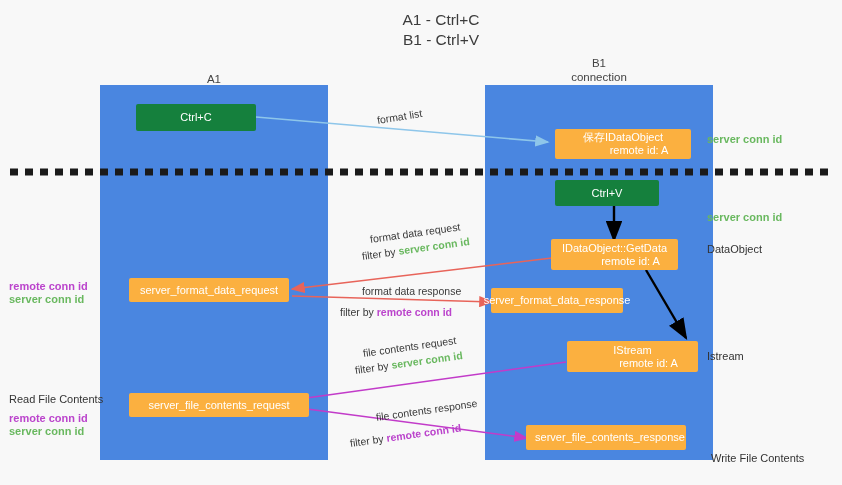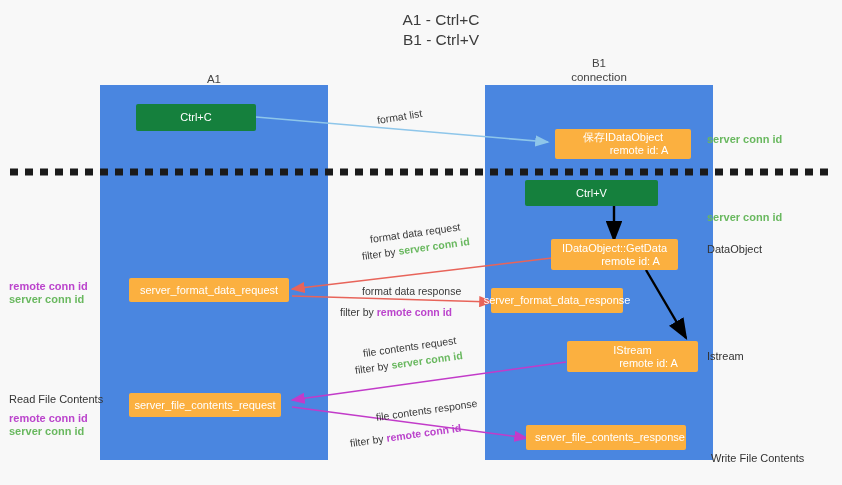--- a/index.html
+++ b/index.html
@@ -106,21 +106,21 @@
 
   <div class="box green" style="left:136px;top:104px;width:120px;height:27px;">
     <span>Ctrl+C</span>
   </div>
 
   <div class="box orange" style="left:555px;top:109px;width:136px;height:30px;margin-top:20px;">
     <span>保存IDataObject</span>
     <span class="l2">remote id: A</span>
   </div>
 
-  <div class="box green" style="left:525px;top:180px;width:133px;height:26px;">
+  <div class="box green" style="left:555px;top:180px;width:104px;height:26px;">
     <span>Ctrl+V</span>
   </div>
 
   <div class="box orange" style="left:551px;top:239px;width:127px;height:31px;">
     <span>IDataObject::GetData</span>
     <span class="l2">remote id: A</span>
   </div>
 
   <div class="box orange" style="left:129px;top:278px;width:160px;height:24px;">
     <span>server_format_data_request</span>
@@ -128,21 +128,21 @@
 
   <div class="box orange" style="left:491px;top:288px;width:132px;height:25px;">
     <span>server_format_data_response</span>
   </div>
 
   <div class="box orange" style="left:567px;top:341px;width:131px;height:31px;">
     <span>IStream</span>
     <span class="l2">remote id: A</span>
   </div>
 
-  <div class="box orange" style="left:129px;top:393px;width:152px;height:24px;">
+  <div class="box orange" style="left:129px;top:393px;width:180px;height:24px;">
     <span>server_file_contents_request</span>
   </div>
 
   <div class="box orange" style="left:526px;top:425px;width:160px;height:25px;padding-left:8px;">
     <span>server_file_contents_response</span>
   </div>
 
   <div class="edgelbl rot-up" style="left:377px;top:113px;">format list</div>
 
   <div class="edgelbl rot-up2" style="left:370px;top:232px;">format data request</div>

